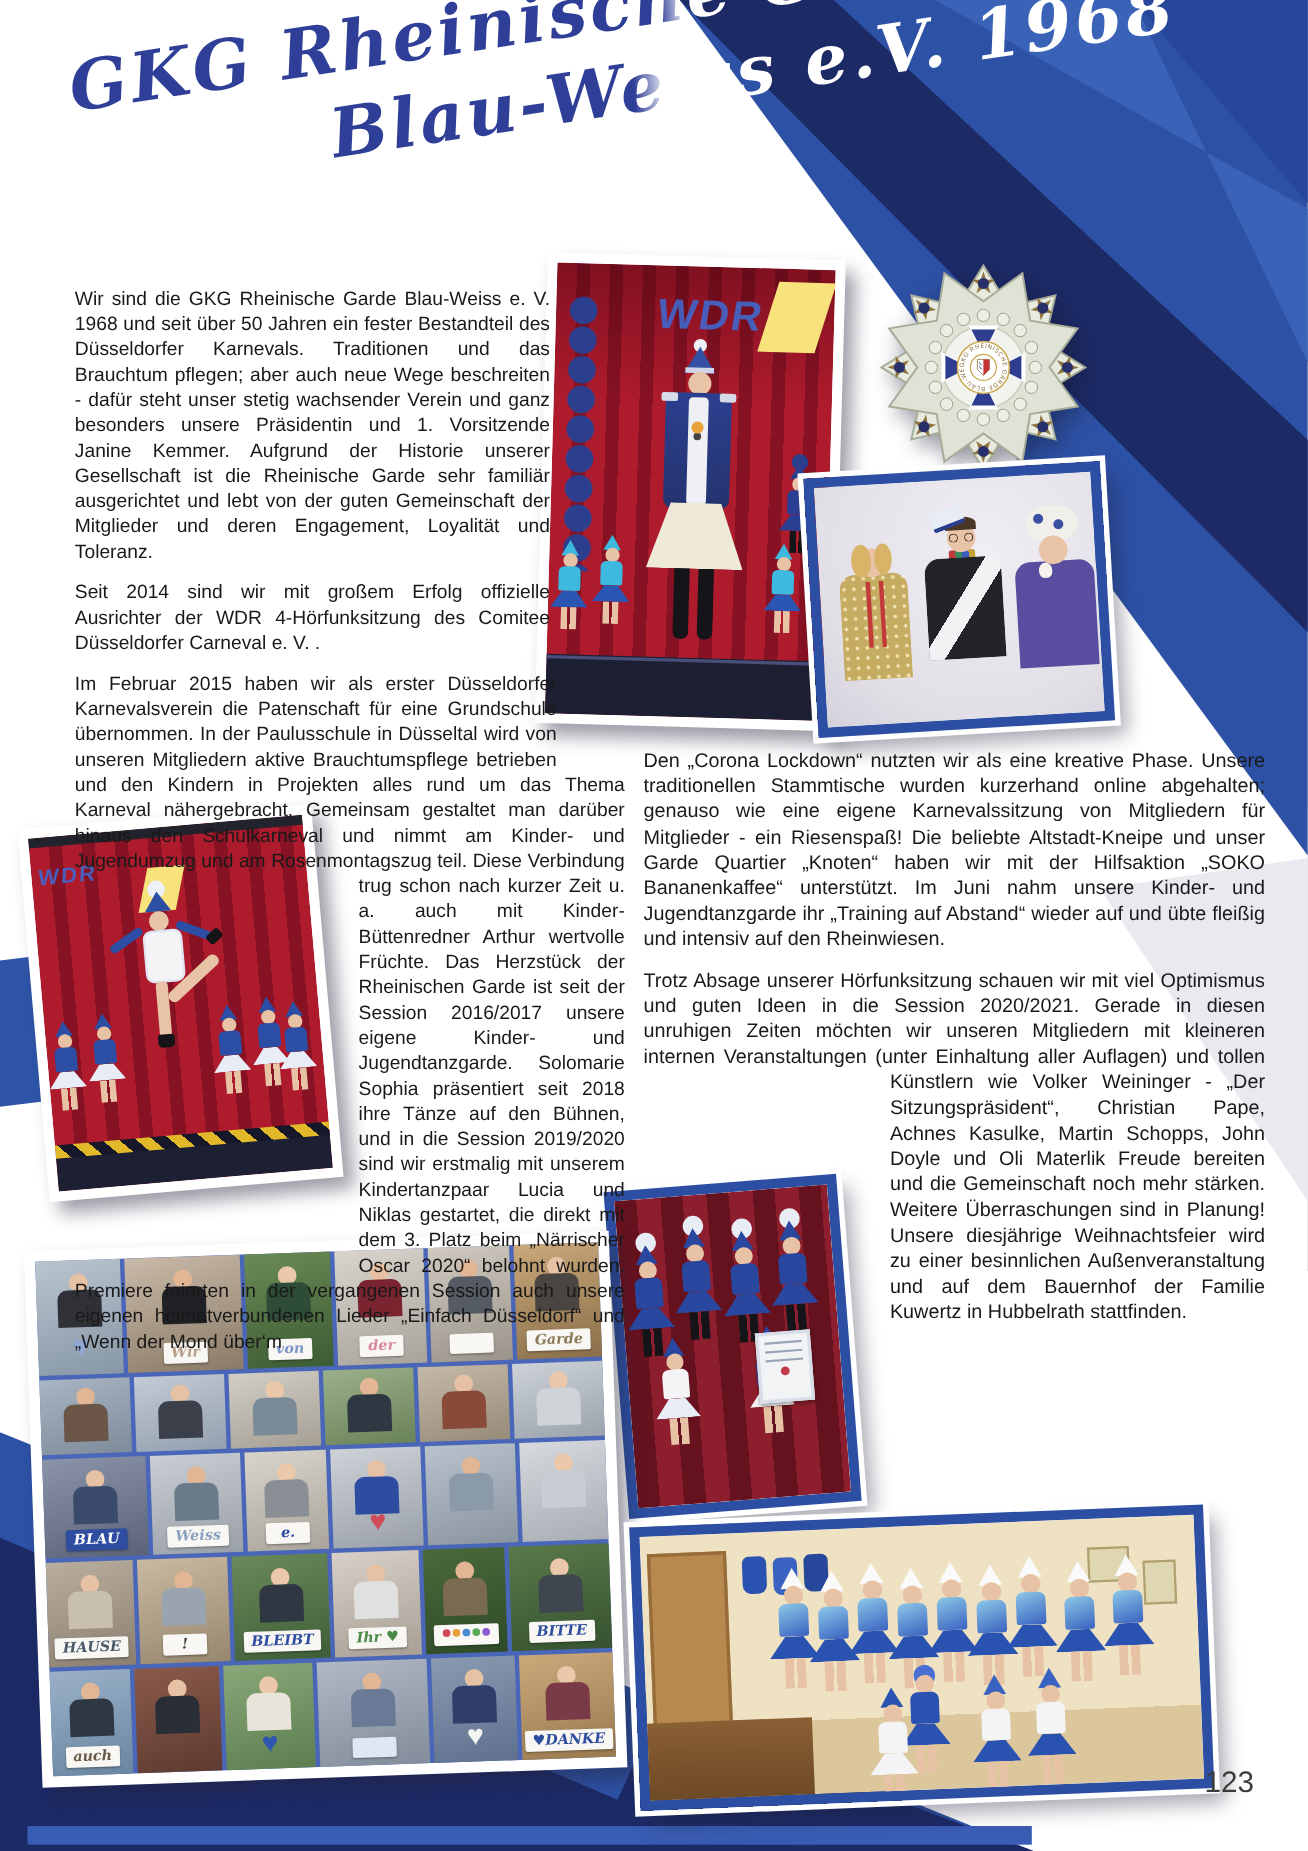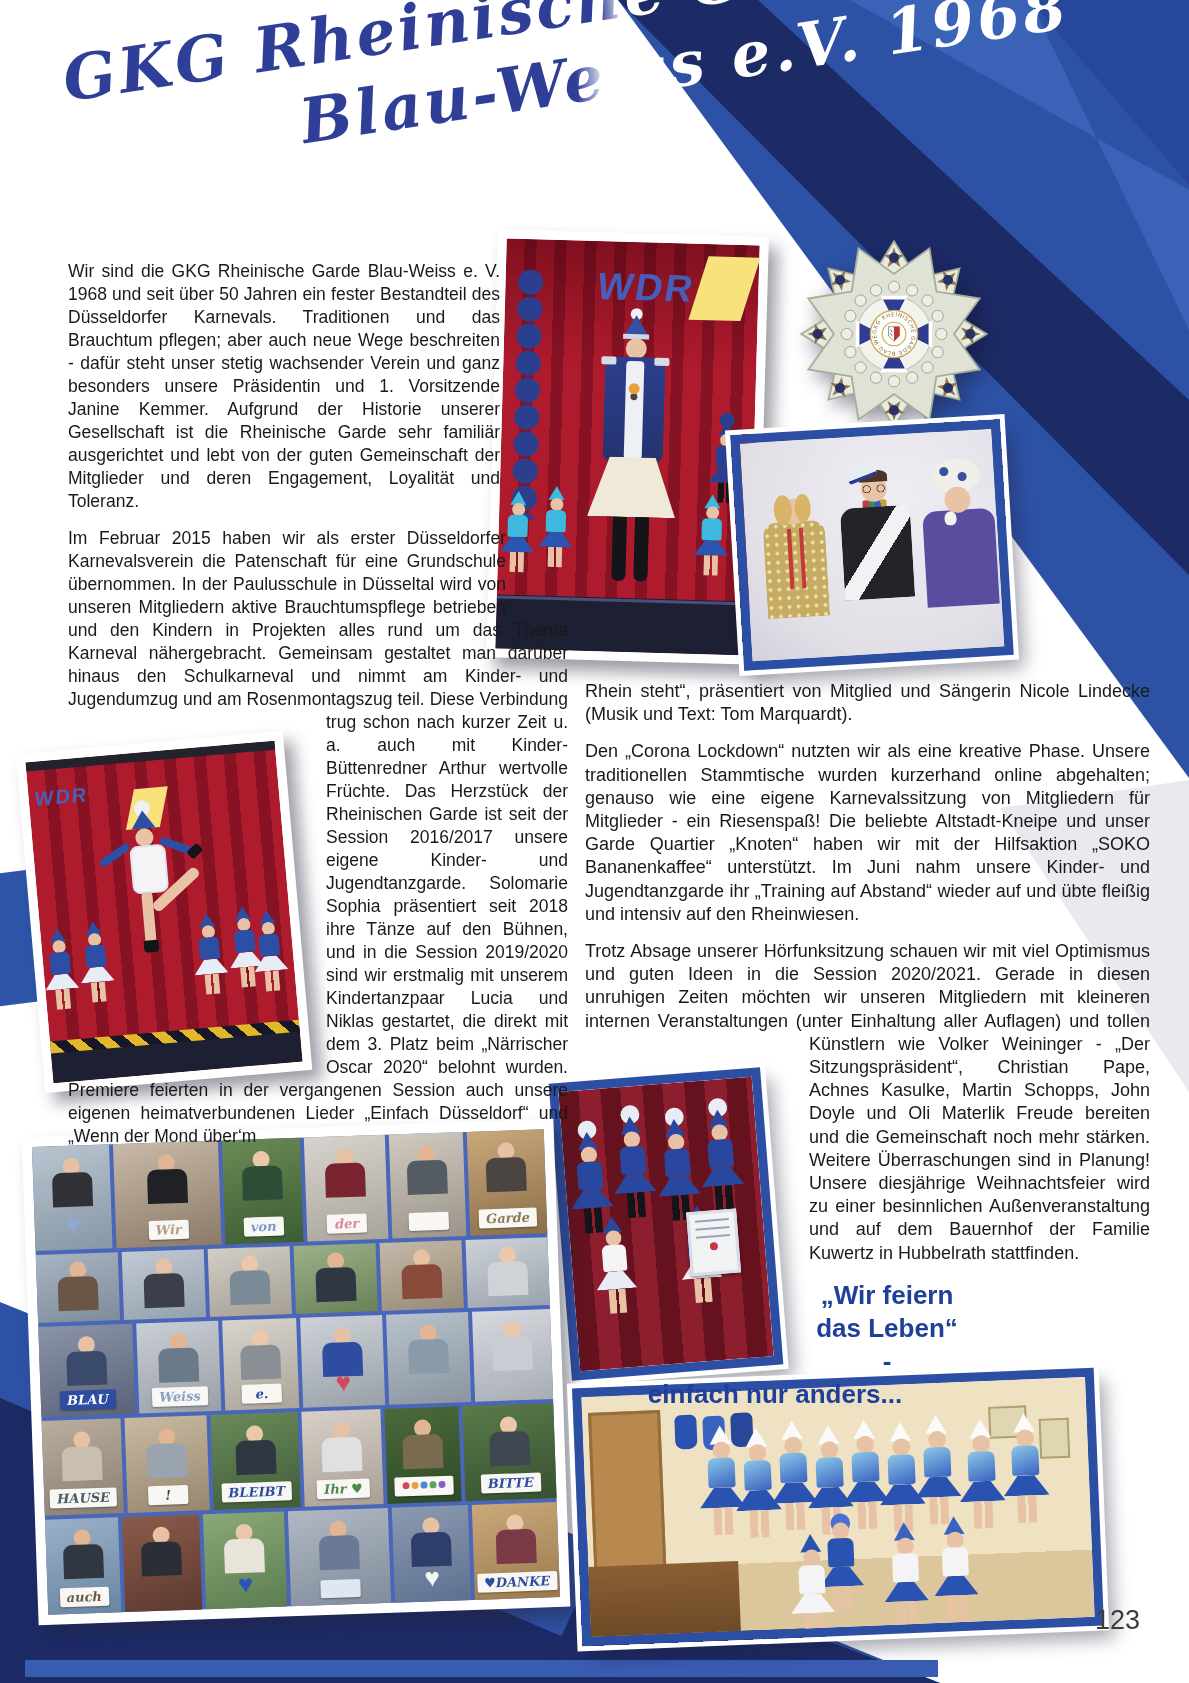--- a/index.html
+++ b/index.html
@@ -771,27 +771,23 @@
             <div class="torso" style="background: rgb(244, 244, 246);"></div>
             <div class="skirt" style="background: rgb(42, 82, 176);"></div>
             <div class="legs" style="background: linear-gradient(90deg, rgb(232, 194, 164) 42%, rgba(0, 0, 0, 0) 42%, rgba(0, 0, 0, 0) 58%, rgb(232, 194, 164) 58%);"></div>
           </div>
         </div>
     </div>
   </div>
 
   <div class="flow leftflow">
     <p class="narrow">Wir sind die GKG Rheinische Garde Blau-Weiss e. V. 1968 und seit über 50 Jahren ein fester Bestandteil des Düsseldorfer Karnevals. Traditionen und das Brauchtum pflegen; aber auch neue Wege beschreiten - dafür steht unser stetig wachsender Verein und ganz besonders unsere Präsidentin und 1. Vorsitzende Janine Kemmer. Aufgrund der Historie unserer Gesellschaft ist die Rheinische Garde sehr familiär ausgerichtet und lebt von der guten Gemeinschaft der Mitglieder und deren Engagement, Loyalität und Toleranz.</p>
+    <p class="narrow">Seit 2014 sind wir mit großem Erfolg offizielle Ausrichter der WDR 4-Hörfunksitzung des Comitee Düsseldorfer Carneval e. V. .</p>
     <p><span class="spacerA"></span><span>Im Februar 2015 haben wir als erster Düsseldorfer Karnevalsverein die Patenschaft für eine Grundschule übernommen. In der Paulusschule in Düsseltal wird von unseren Mitgliedern aktive Brauchtumspflege betrieben und den Kindern in Projekten alles rund um das Thema Karneval</span> <span>nähergebracht. Gemeinsam gestaltet man darüber hinaus den Schulkarneval und nimmt am Kinder- und Jugendumzug und am Rosenmontagszug teil. Diese Verbindung trug schon nach kurzer</span> <span class="spacerC"></span><span>Zeit u. a. auch mit Kinder-Büttenredner Arthur wertvolle Früchte. Das Herzstück der Rheinischen Garde ist seit der Session 2016/2017 unsere eigene Kinder- und Jugendtanzgarde. Solomarie Sophia präsentiert seit 2018 ihre Tänze auf den Bühnen, und in die Session 2019/2020 sind wir erstmalig mit unserem Kindertanzpaar Lucia und Niklas gestartet, die direkt mit dem 3. Platz beim „Närrischer Oscar 2020“ belohnt wurden. Premiere feierten in der vergangenen Session auch unsere eigenen heimatverbundenen Lieder „Einfach Düsseldorf“ und „Wenn der Mond über‘m</span></p>
   </div>
 
   <div class="flow rightflow">
-    <p>Rhein steht“, präsentiert von Mitglied und Sängerin Nicole Lindecke (Musik und Text: Tom Marquardt).</p>
     <p>Den „Corona Lockdown“ nutzten wir als eine kreative Phase. Unsere traditionellen Stammtische wurden kurzerhand online abgehalten; genauso wie eine eigene Karnevalssitzung von Mitgliedern für Mitglieder - ein Riesenspaß! Die beliebte Altstadt-Kneipe und unser Garde Quartier „Knoten“ haben wir mit der Hilfsaktion „SOKO Bananenkaffee“ unterstützt. Im Juni nahm unsere Kinder- und Jugendtanzgarde ihr „Training auf Abstand“ wieder auf und übte fleißig und intensiv auf den Rheinwiesen.</p>
     <p><span>Trotz Absage unserer Hörfunksitzung schauen wir mit viel Optimismus und guten Ideen in die Session 2020/2021. Gerade in diesen unruhigen Zeiten möchten wir unseren Mitgliedern mit kleineren internen Veranstaltungen (unter Einhaltung aller Auflagen)</span> <span class="spacerD"></span><span>und tollen Künstlern wie Volker Weininger - „Der Sitzungspräsident“, Christian Pape, Achnes Kasulke, Martin Schopps, John Doyle und Oli Materlik Freude bereiten und die Gemeinschaft noch mehr stärken. Weitere Überraschungen sind in Planung! Unsere diesjährige Weihnachtsfeier wird zu einer besinnlichen Außenveranstaltung und auf dem Bauernhof der Familie Kuwertz in Hubbelrath stattfinden.</span></p>
-    <p class="quote">
-      <span>„Wir feiern das Leben“ -</span><br>
-      <span>einfach nur anders...</span>
-    </p>
   </div>
 
   <div class="pageno">123</div>
 </div>
 
 </body></html>

